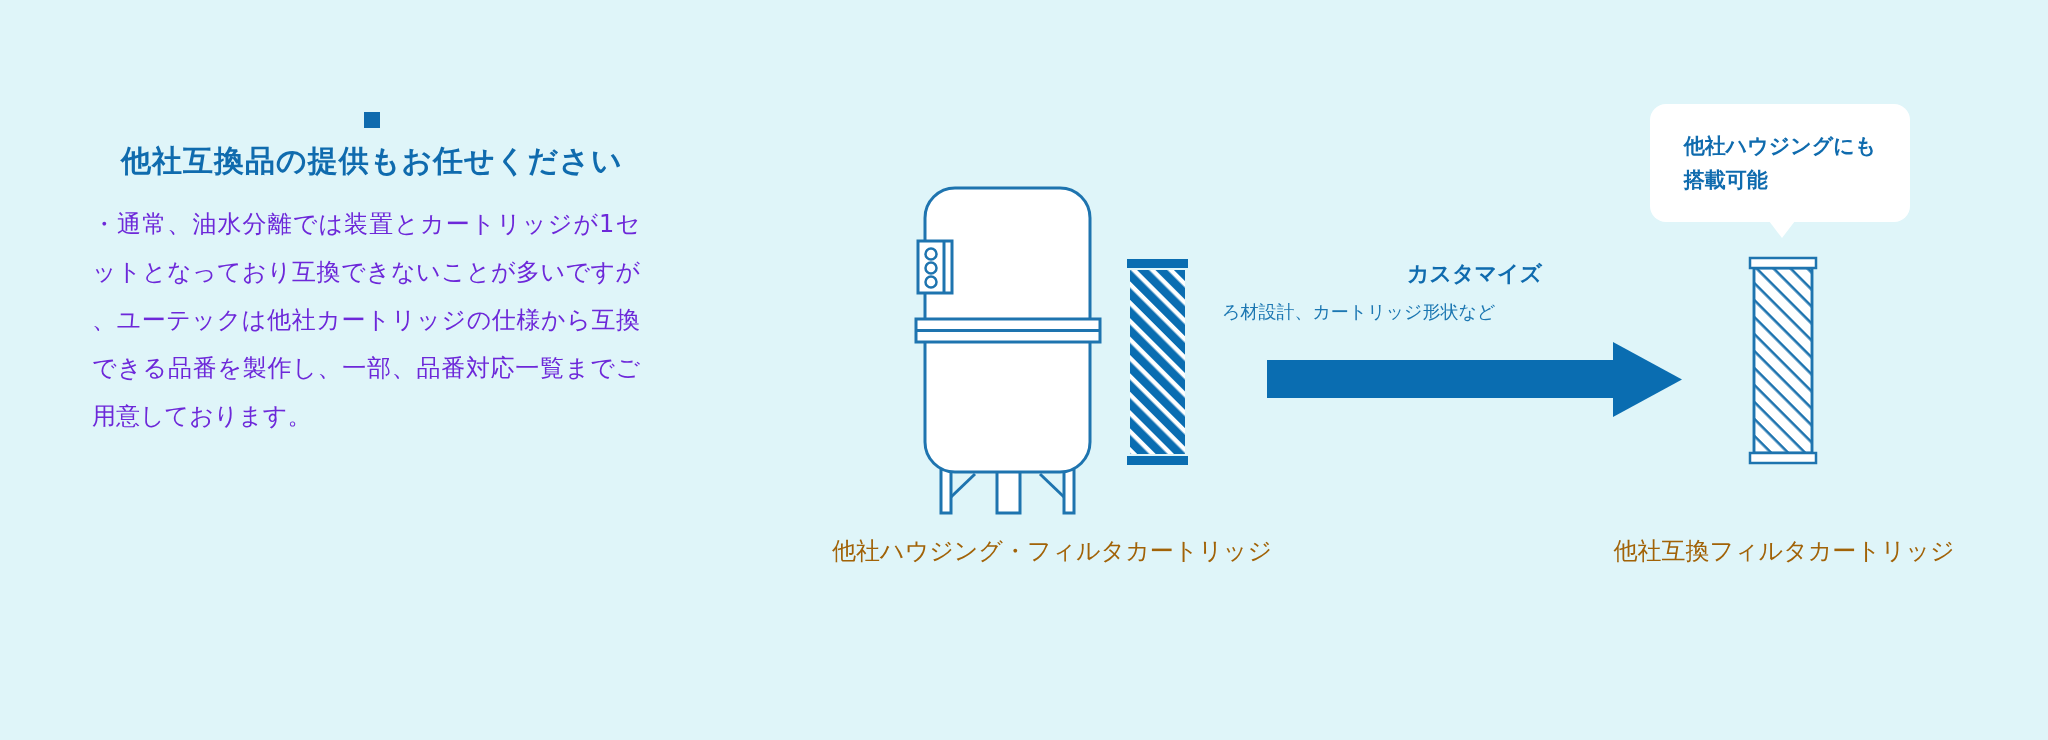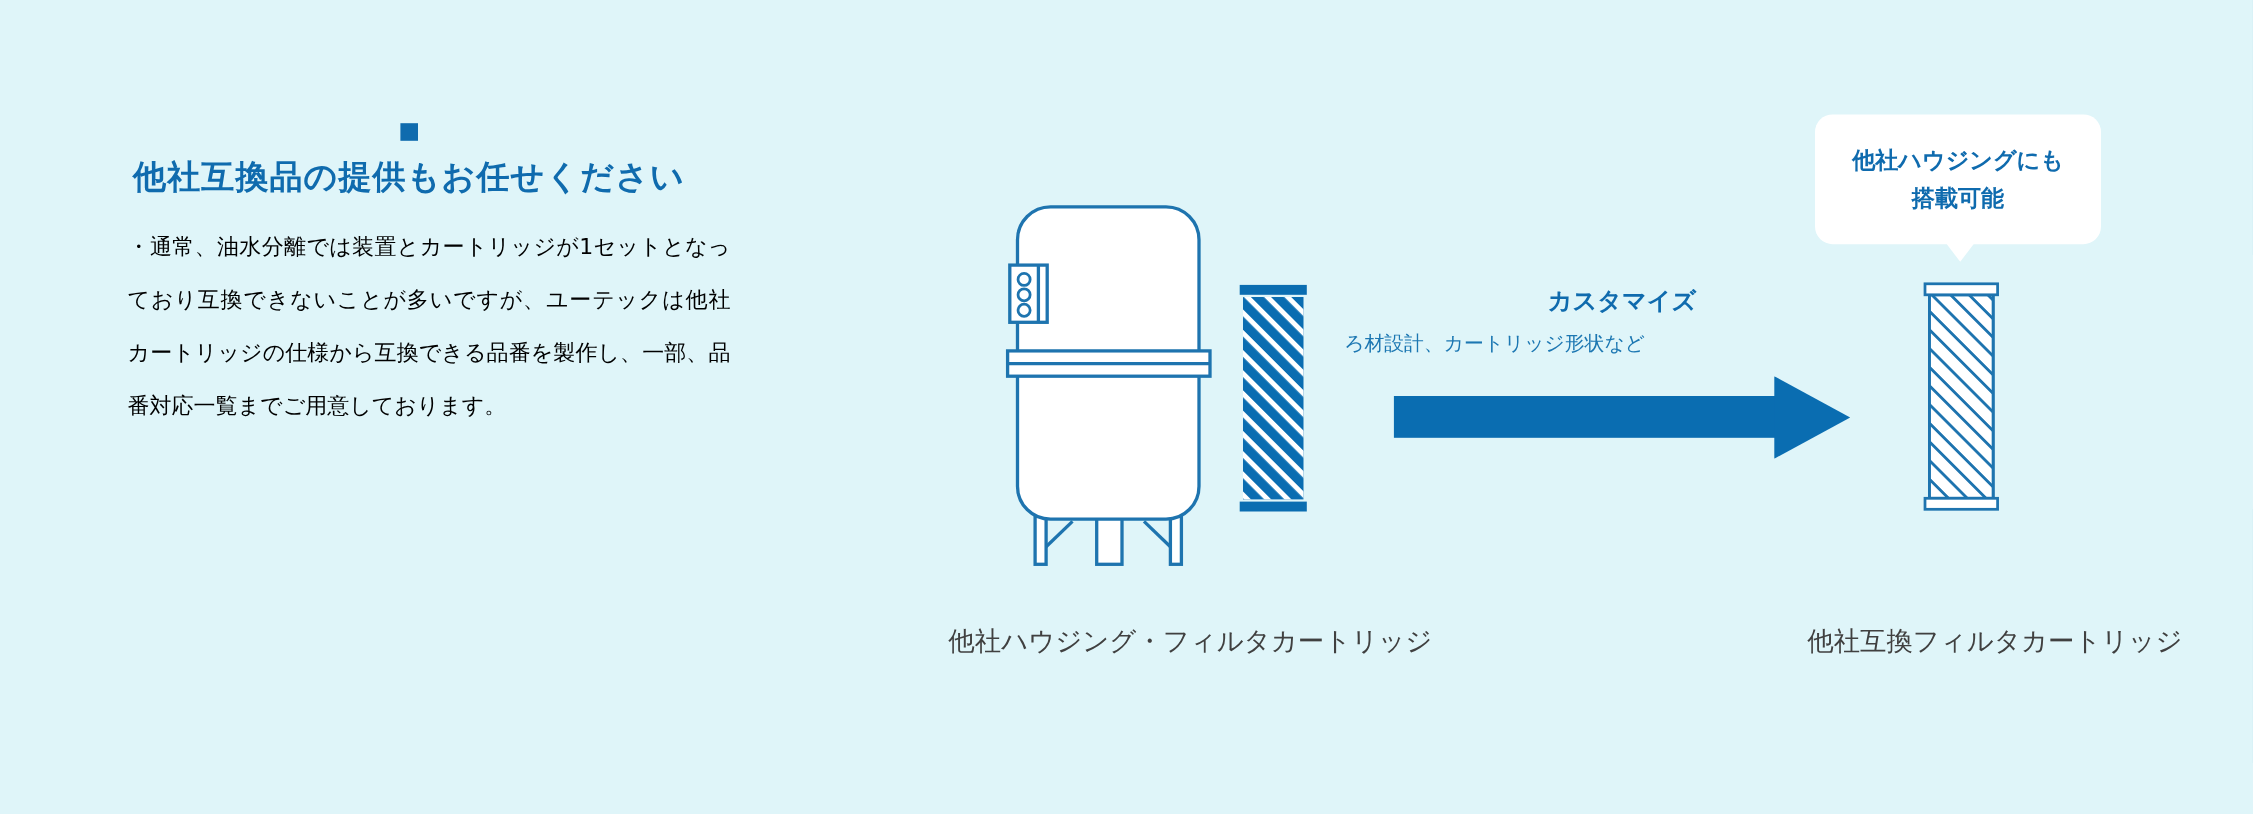--- a/index.html
+++ b/index.html
@@ -29,43 +29,43 @@
     flex-direction: column;
   }
   .heading .bullet {
     width: 16px;
     height: 16px;
     background: #0f6bae;
     flex: 0 0 auto;
   }
   .para {
     position: absolute;
-    left: 116px;
+    left: 92px;
     width: 548px;
-    font-size: 20px;
+    font-size: 24px;
     line-height: 48px;
-    color: #000000;
+    color: #6d28d9;
     text-align: justify;
     letter-spacing: 0;
     word-break: break-all;
     line-break: anywhere;
   }
   .para1 { top: 200px; }
   .para2 { top: 498px; }
   
   .illustration { position: absolute; }
   .housing-svg { left: 905px; top: 185px; }
   .compat-svg  { left: 1740px; top: 250px; }
   .caption {
     position: absolute;
-    top: 568px;
+    top: 536px;
     font-size: 24px;
     line-height: 30px;
-    text-align: right;
-    color: #404040;
+    text-align: center;
+    color: #a16207;
     white-space: nowrap;
   }
   .caption-source { left: 802px;  width: 500px; }
   .caption-result { left: 1584px; width: 400px; }
   .arrow-title {
     position: absolute;
     left: 1267px;
     top: 259px;
     width: 415px;
     text-align: center;
@@ -90,21 +90,21 @@
     position: absolute;
     left: 1650px;
     top: 104px;
     width: 260px;
     height: 118px;
     background: #ffffff;
     border-radius: 16px;
     display: flex;
     align-items: center;
     justify-content: center;
-    text-align: center;
+    text-align: left;
     font-size: 21px;
     font-weight: bold;
     line-height: 34px;
     color: #0f6bae;
     white-space: pre-line;
   }
   .bubble-tail {
     position: absolute;
     left: 1769px;
     top: 221px;

